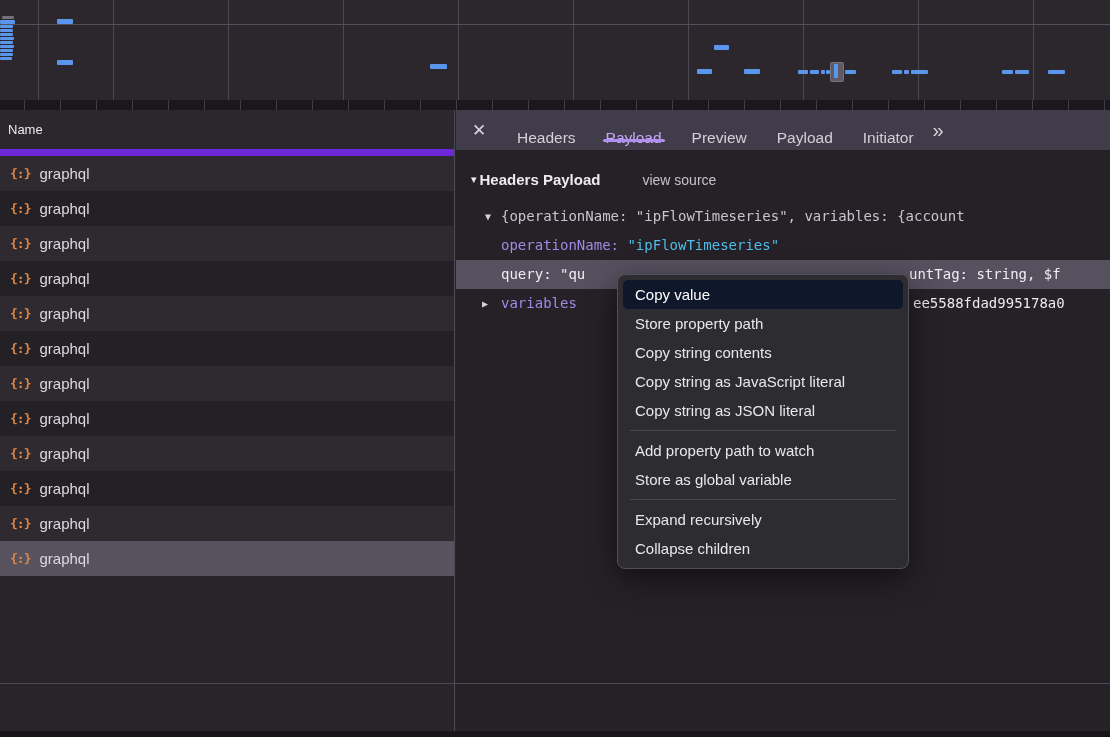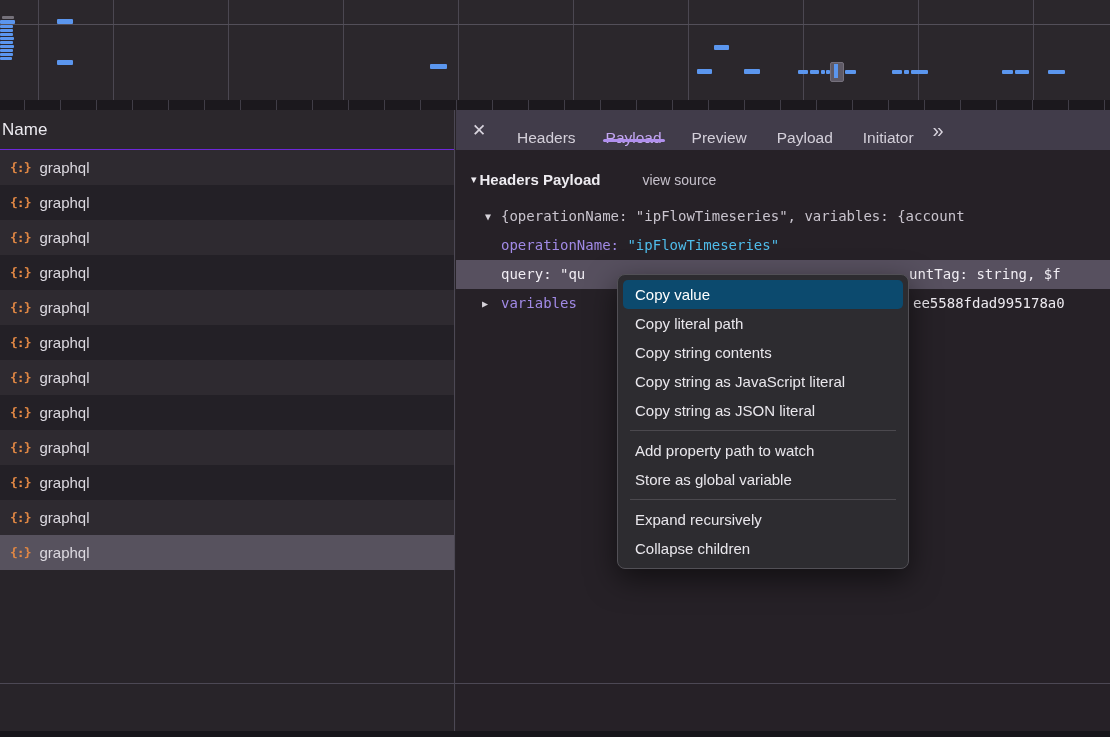--- a/index.html
+++ b/index.html
@@ -29,23 +29,23 @@
     background-image:repeating-linear-gradient(90deg,#403d47 0 1px, transparent 1px 36px);
     background-position:24px 0;
   }
 
   
   .left-panel {
     position:absolute; left:0; top:110px; width:455px; bottom:0;
     background:#282429; border-right:1px solid #4c4854; box-sizing:border-box;
   }
   .list-header {
-    height:39px; line-height:39px; padding-left:2px;
-    background:#2b272c; border-bottom:1px solid #6d28d9;
-    color:#eceaf0; font-size:17px;
+    height:39px; line-height:39px; padding-left:8px;
+    background:#2b272c; border-bottom:7px solid #6d28d9;
+    color:#eceaf0; font-size:13px;
   }
   .req-row {
     height:35px; display:flex; align-items:center; padding-left:10px;
     font-size:15px; color:#dcd9e0; gap:9px; cursor:default;
   }
   .req-row.row-even { background:#2e2a30; }
   .req-row.row-odd  { background:#232026; }
   .req-row.row-selected { background:#57525e; }
   .json-icon {
     color:#e08744; font-family:"DejaVu Sans Mono", monospace;
@@ -83,21 +83,21 @@
   
   .menu {
     position:absolute; left:617px; top:274px; width:292px; z-index:10;
     background:#2d2c30; border:1px solid #525056; border-radius:8px;
     padding:5px 0; box-shadow:0 10px 30px rgba(0,0,0,.55); box-sizing:border-box;
   }
   .menu-item {
     height:29px; line-height:29px; padding-left:12px; margin:0 5px;
     color:#e9e7ec; font-size:15px; border-radius:5px; cursor:default;
   }
-  .menu-item.highlighted { background:#0c4a6e; color:#ffffff; }
+  .menu-item.highlighted { background:#0f172a; color:#ffffff; }
   .menu-sep { height:1px; background:#4b494e; margin:5px 12px; }
 
   
   .summary-divider { position:absolute; left:0; top:683px; width:1110px; height:1px; background:#4c4854; }
   .black-strip { position:absolute; left:0; top:731px; width:1110px; height:6px; background:#17151a; }
   .white-strip { position:absolute; left:0; top:737px; width:1110px; height:3px; background:#ffffff; }
 </style>
 </head>
 <body>
 
@@ -225,21 +225,21 @@
         <div class="tree-row">
           <span class="arrow shift">▶</span><span class="key">variables</span>
           <span class="frag-right" style="left:457px; color:#ece9ef;">ee5588fdad995178a0</span>
         </div>
       </div>
     </div>
   </div>
 
   <div class="menu" id="context-menu">
       <div class="menu-item highlighted">Copy value</div>
-      <div class="menu-item">Copy literal path</div>
+      <div class="menu-item">Store property path</div>
       <div class="menu-item">Copy string contents</div>
       <div class="menu-item">Copy string as JavaScript literal</div>
       <div class="menu-item">Copy string as JSON literal</div>
       <div class="menu-sep"></div>
       <div class="menu-item">Add property path to watch</div>
       <div class="menu-item">Store as global variable</div>
       <div class="menu-sep"></div>
       <div class="menu-item">Expand recursively</div>
       <div class="menu-item">Collapse children</div>
     </div>

